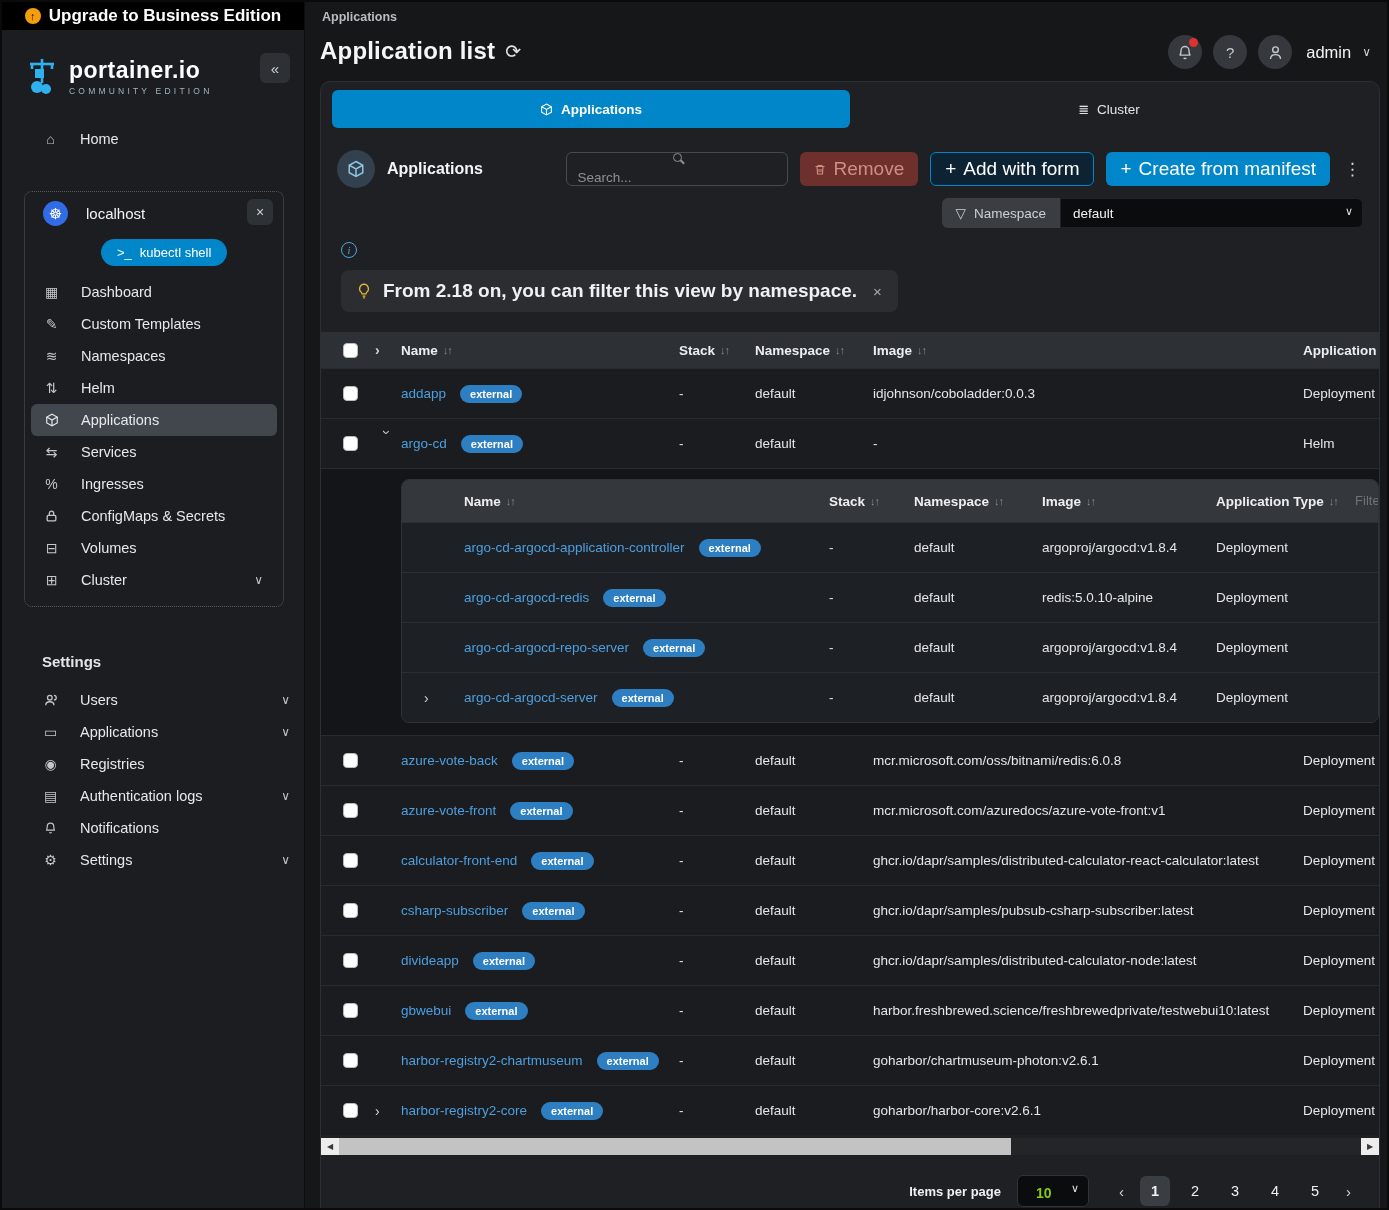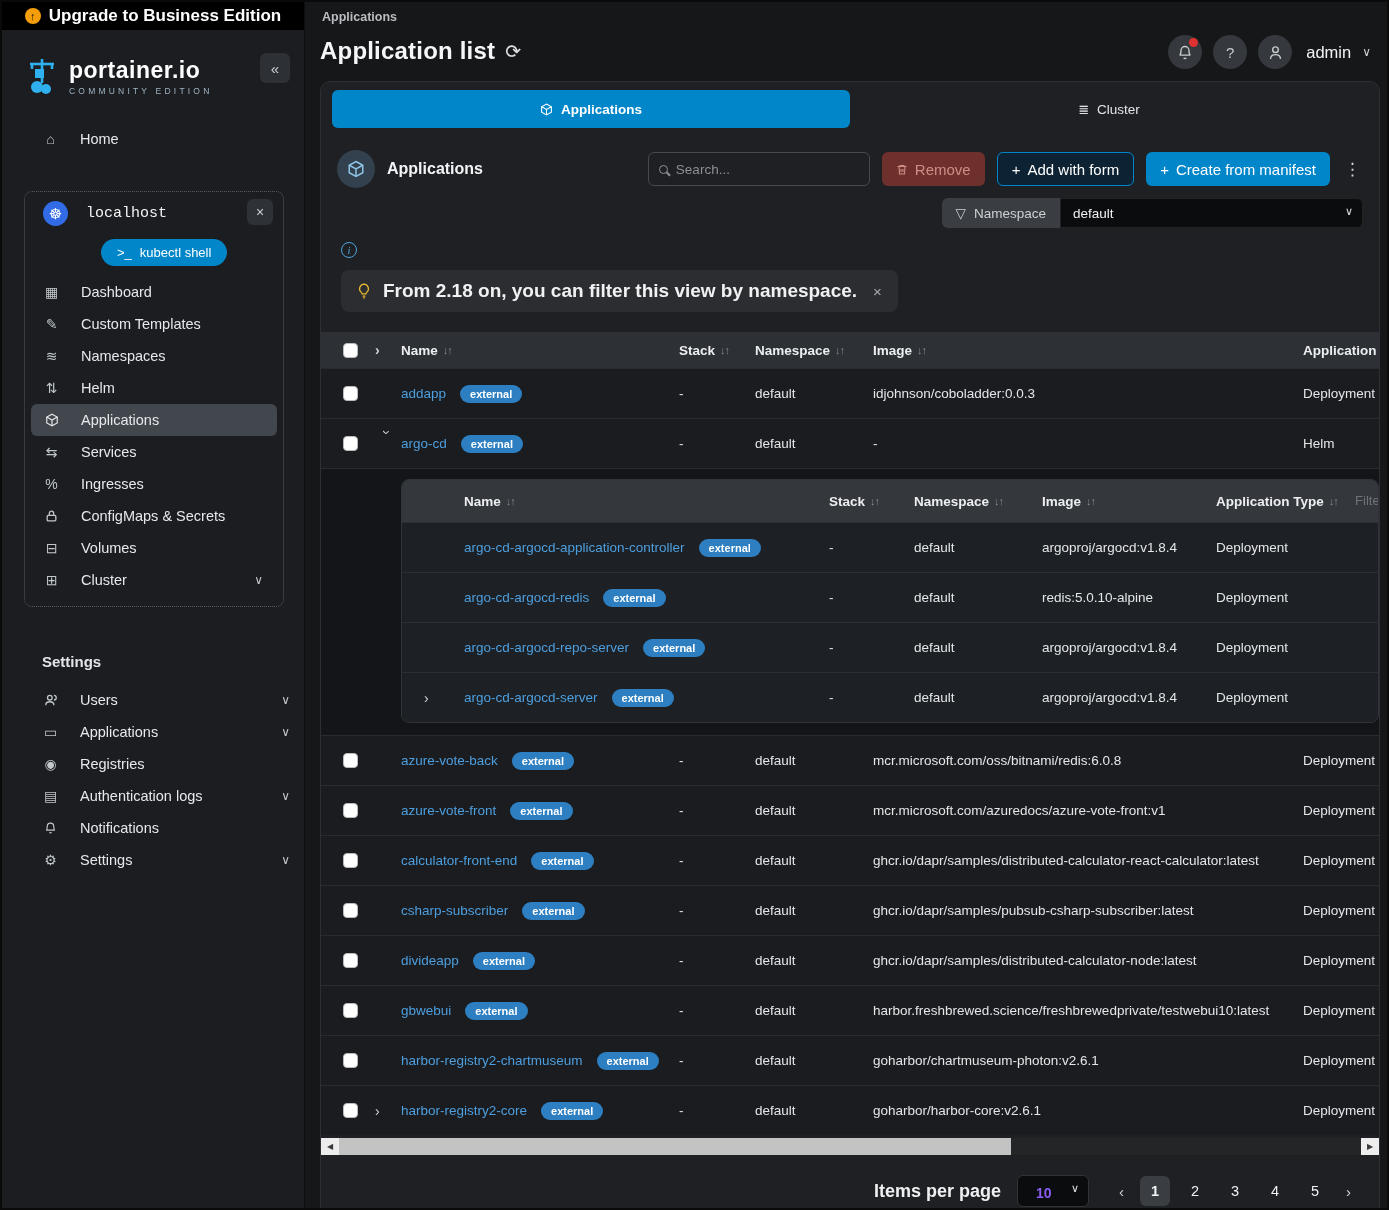--- a/index.html
+++ b/index.html
@@ -21,21 +21,21 @@
   .logo-mark svg { display:block; }
   .logo-text .t1 { font-size:23px; font-weight:bold; color:#fff; letter-spacing:.5px; }
   .logo-text .t2 { font-size:8.5px; letter-spacing:3.2px; color:#9fb4c2; margin-top:2px; }
   .collapse-btn { position:absolute; right:14px; top:6px; width:30px; height:30px; background:#2d3135; border-radius:6px; color:#cfd3d7; font-size:15px; display:flex; align-items:center; justify-content:center; cursor:pointer; }
   .side-item { display:flex; align-items:center; height:32px; padding-left:18px; font-size:14.5px; color:#e6e8ea; border-radius:6px; cursor:pointer; }
   .side-item .ic { width:17px; text-align:center; margin-right:21px; color:#c2c7cb; font-size:14px; flex:0 0 17px; display:flex; justify-content:center; }
   .home-item { margin:26px 10px 0 22px; }
   .env-box { border:1px dotted #565b60; border-radius:8px; margin:36px 20px 0 22px; padding:7px 6px 10px 6px; }
   .env-head { display:flex; align-items:center; padding:2px 2px 2px 12px; position:relative; }
   .k8s-circ { width:25px; height:25px; border-radius:50%; background:#316ce6; color:#fff; display:flex; align-items:center; justify-content:center; font-size:15px; margin-right:18px; }
-  .env-name { font-size:15px; color:#f2f3f4;font-family:Liberation Mono, monospace; }
+  .env-name { font-size:15px; color:#f2f3f4; }
   .env-close { position:absolute; right:4px; top:0; width:26px; height:26px; background:#2e3236; border-radius:6px; color:#cfd3d7; display:flex; align-items:center; justify-content:center; font-size:14px; cursor:pointer; }
   .shell-btn { margin:11px 0 10px 70px; display:inline-flex; align-items:center; gap:8px; background:#0086c9; color:#fff; font-size:13px; border:none; border-radius:15px; padding:6px 16px; cursor:pointer; }
   .env-menu .side-item { padding-left:12px; }
   .env-menu .side-item.active { background:#42474d; }
   .chev-r { margin-left:auto; margin-right:14px; color:#c2c7cb; font-size:12px; }
   .settings-header { margin:46px 0 14px 40px; font-size:15px; color:#e3e6e8; font-weight:bold;}
   .settings-menu .side-item { margin:0 10px 0 22px; padding-left:18px; height:32px; }
   .settings-menu .chev-r { margin-right:4px; }
   svg.icon { display:block; }
   
@@ -53,26 +53,26 @@
   .panel { margin-top:16px; background:#1e2024; border:1px solid #2c2f33; border-radius:10px; width:1060px; padding-bottom:22px; }
   .tabs { display:flex; padding:8px 11px 0 11px; }
   .tab { flex:1; height:38px; display:flex; align-items:center; justify-content:center; gap:8px; font-size:13.5px; color:#e2e5e7; border-radius:6px; cursor:pointer; }
   .tab.active { background:#0086c9; color:#fff; font-weight:bold; }
   .tab .tic { font-size:13px; display:flex; }
   
   .widget-head { display:flex; align-items:center; margin:22px 16px 0 16px; }
   .cube-circ { width:38px; height:38px; border-radius:50%; background:#33404d; display:flex; align-items:center; justify-content:center; margin-right:12px; color:#8fc3e4; }
   .widget-title { font-size:16px; font-weight:bold; color:#f2f4f5; }
   .head-actions { margin-left:auto; display:flex; align-items:center; gap:12px; }
-  .search-box { display:flex; align-items:center; width:222px; height:34px; border:1px solid #47494d; border-radius:6px; padding:0 10px; gap:8px; background:transparent; }
+  .search-box { display:flex; align-items:center; width:222px; height:34px; border:1px solid #47494d; border-radius:6px; padding:0 10px; gap:8px; background:transparent;flex-direction:column; }
   .search-box input { background:transparent; border:none; outline:none; color:#e8eaec; font-size:13.5px; width:100%; font-family:"Liberation Sans",sans-serif; }
   .search-box input::placeholder { color:#8b9095; }
   .mag { width:9px; height:9px; border:1.6px solid #8b9095; border-radius:50%; position:relative; flex:0 0 auto; }
   .mag:after { content:''; position:absolute; width:5px; height:1.6px; background:#8b9095; transform:rotate(45deg); right:-4px; bottom:-2px; }
-  .btn { height:34px; border:none; border-radius:6px; font-size:15px; font-family:"Liberation Sans",sans-serif; display:flex; align-items:center; gap:7px; padding:0 14px; cursor:pointer; }
+  .btn { height:34px; border:none; border-radius:6px; font-size:19px; font-family:"Liberation Sans",sans-serif; display:flex; align-items:center; gap:7px; padding:0 14px; cursor:pointer; }
   .btn-danger { background:#6d302c; color:#cf8d85; }
   .btn-outline { background:#0d2333; border:1px solid #0086c9; color:#fff; }
   .btn-primary { background:#0086c9; color:#fff; }
   .kebab { color:#d4d7da; font-size:17px; padding:0 2px; cursor:pointer; }
   
   .ns-row { display:flex; justify-content:flex-end; margin:10px 16px 0 0; }
   .ns-chip { display:flex; align-items:center; gap:8px; background:#3a3e43; color:#cdd1d4; font-size:13.5px; padding:0 14px; height:30px; border-radius:6px 0 0 6px; }
   .ns-select-wrap { position:relative; width:303px; height:30px; }
   .ns-select-wrap select { width:100%; height:100%; background:#0b0c0d; color:#f0f1f2; font-size:13.5px; border:1px solid #222; border-radius:0 6px 6px 0; padding:0 12px; appearance:none; -webkit-appearance:none; font-family:"Liberation Sans",sans-serif; }
   .sel-chev { position:absolute; right:10px; top:7px; color:#dfe2e4; font-size:11px; pointer-events:none; }
@@ -105,23 +105,23 @@
   .srow { height:50px; border-top:1px solid #2b2e33; font-size:13.5px; color:#e4e6e8; background:#1d2024; }
   .filter-lbl { position:absolute; right:-6px; top:13px; color:#6f7377; font-weight:normal; font-size:13px; }
   .sub-chev { padding-left:22px; color:#cfd3d6; font-size:14px; cursor:pointer; }
   
   .hscroll { display:flex; height:17px; margin-top:3px; background:#232527; align-items:stretch; }
   .hs-btn { width:18px; background:#ededed; color:#3a3a3a; font-size:8px; display:flex; align-items:center; justify-content:center; cursor:pointer; }
   .hs-thumb { width:672px; background:#c3c3c3; cursor:pointer; }
   .hs-track { flex:1; }
   
   .pag-row { display:flex; align-items:center; justify-content:flex-end; gap:10px; margin:20px 22px 4px 0; }
-  .pag-label { font-size:18px; font-weight:bold; color:#eef0f1; margin-right:6px; }
+  .pag-label { font-size:13px; font-weight:bold; color:#eef0f1; margin-right:6px; }
   .pp-wrap { position:relative; width:72px; height:32px; margin-right:14px; }
-  .pp-wrap select { width:100%; height:100%; appearance:none; -webkit-appearance:none; background:#0b0c0d; color:#8b5cf6; font-size:14px; font-weight:bold; border:1px solid #333; border-radius:6px; padding:4px 0 0 18px; font-family:"Liberation Sans",sans-serif;}
+  .pp-wrap select { width:100%; height:100%; appearance:none; -webkit-appearance:none; background:#0b0c0d; color:#84cc16; font-size:14px; font-weight:bold; border:1px solid #333; border-radius:6px; padding:4px 0 0 18px; font-family:"Liberation Sans",sans-serif;}
   .pag-nav { color:#cfd3d6; font-size:15px; padding:0 6px; cursor:pointer; }
   .page-num { width:30px; height:30px; display:flex; align-items:center; justify-content:center; font-size:14.5px; color:#f0f1f2; border-radius:6px; cursor:pointer; }
   .page-num.active { background:#3a3e42; font-weight:bold; }
 </style>
 </head>
 <body>
 
 <div class="left-col">
   <div class="topbar">
     <span class="up-circ">↑</span>

